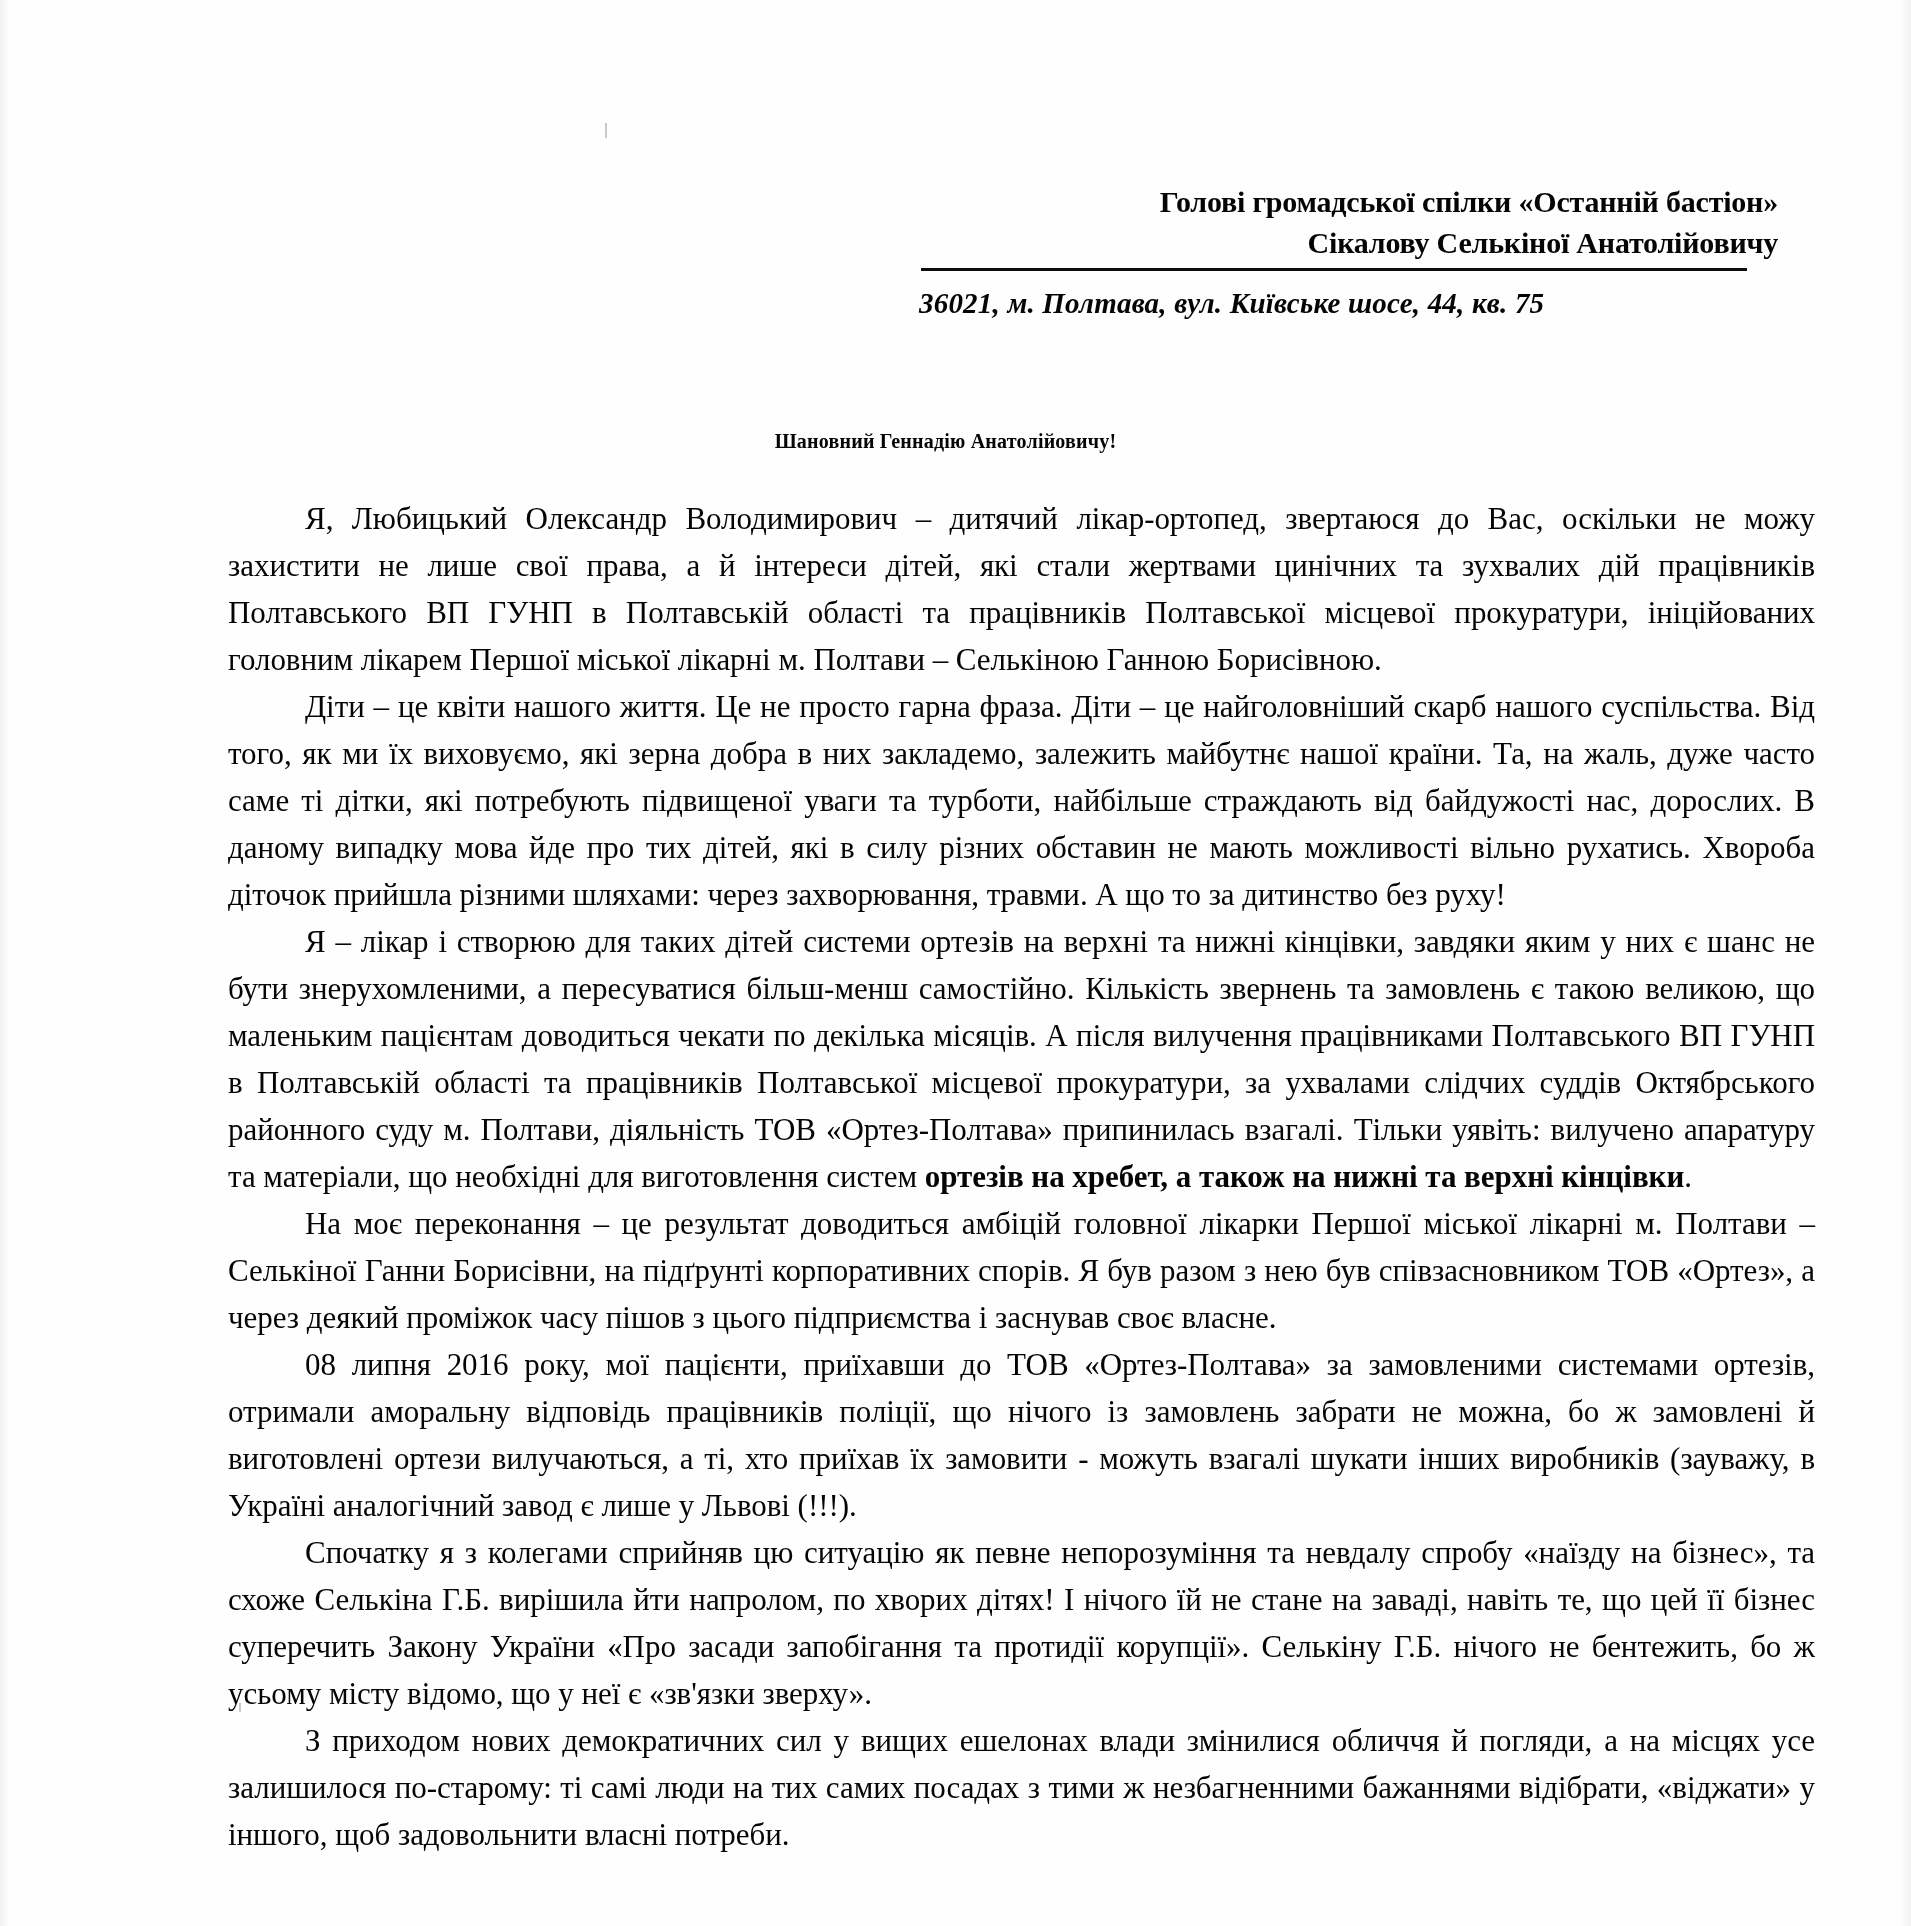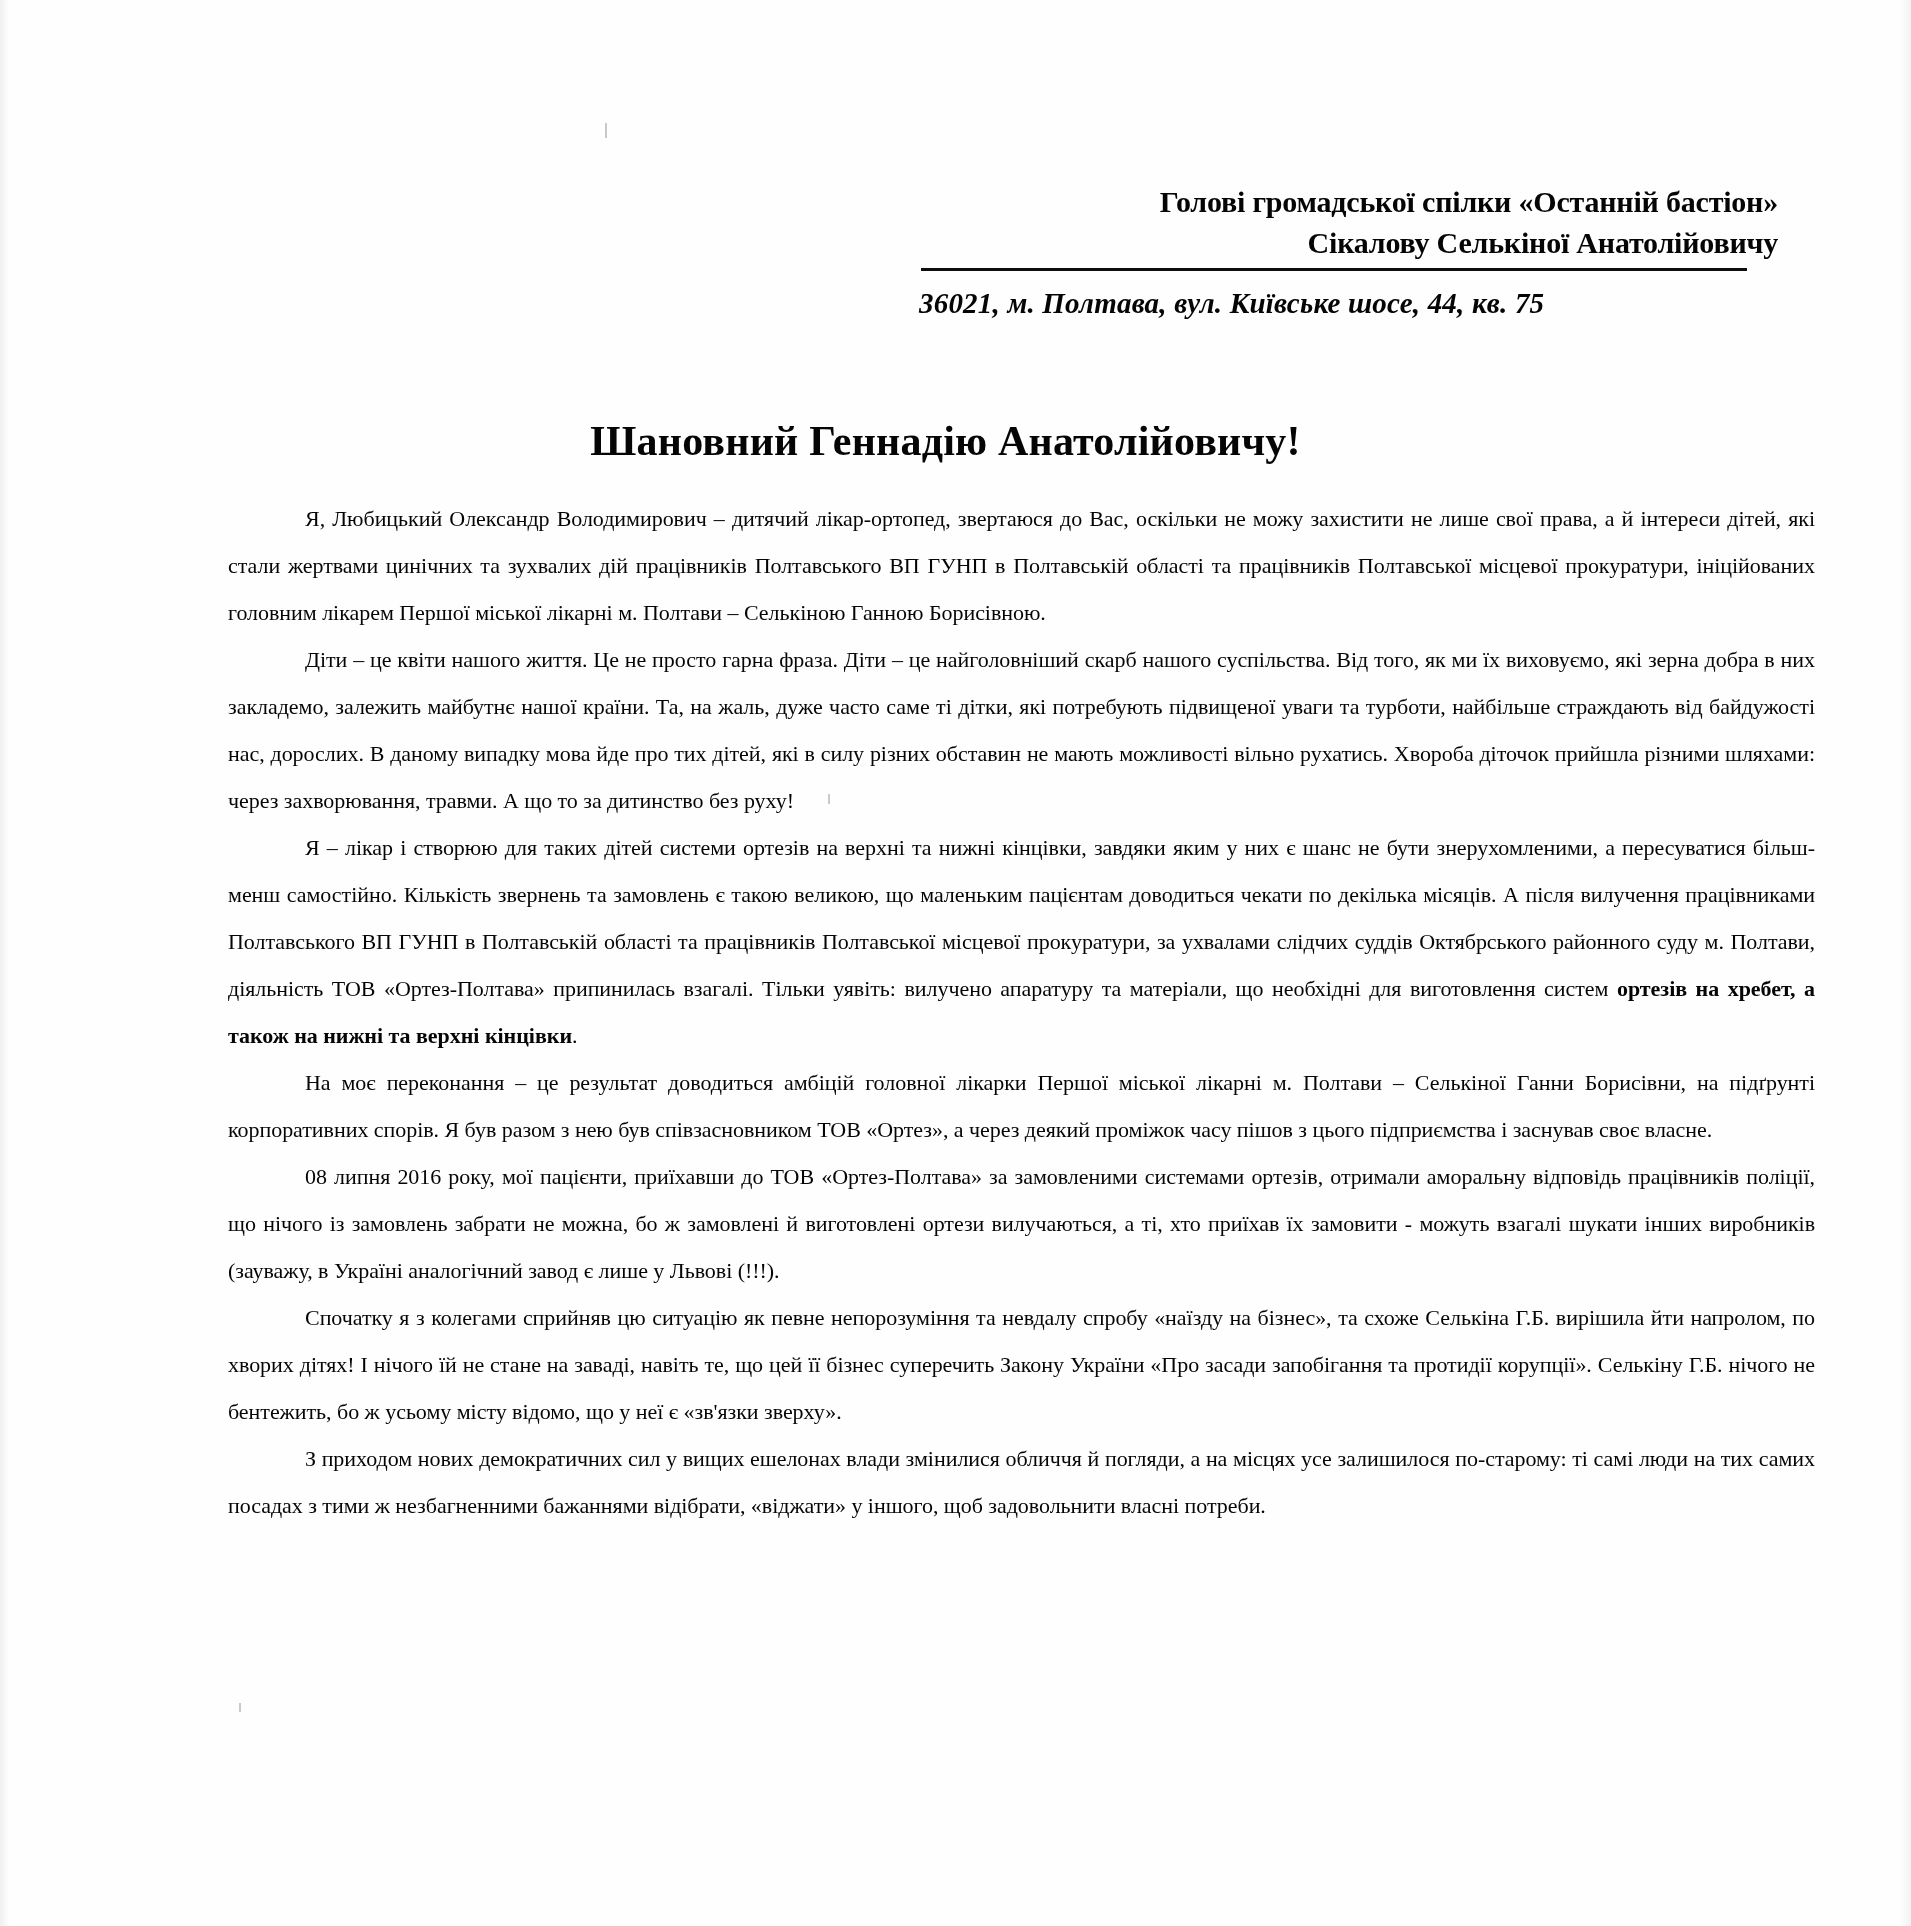--- a/index.html
+++ b/index.html
@@ -74,37 +74,37 @@
   }
 
   
   .greeting {
     position: absolute;
     top: 422px;
     left: 0;
     width: 1822px;
     text-align: center;
     font-weight: bold;
-    font-size: 42px;
+    font-size: 20px;
     line-height: 39px;
     letter-spacing: 0.2px;
   }
   .greeting span { padding-left: 69px; }
 
   
   .body-block {
     position: absolute;
     top: 495px;
     left: 228px;
     width: 1587px;
   }
   .para {
     text-align: justify;
     text-justify: inter-word;
-    font-size: 22px;
+    font-size: 31px;
     line-height: 47px;
     letter-spacing: -0.04px;
     text-indent: 77px;
     margin: 0;
   }
   .para b { font-weight: bold; }
 </style>
 </head>
 <body>
 

